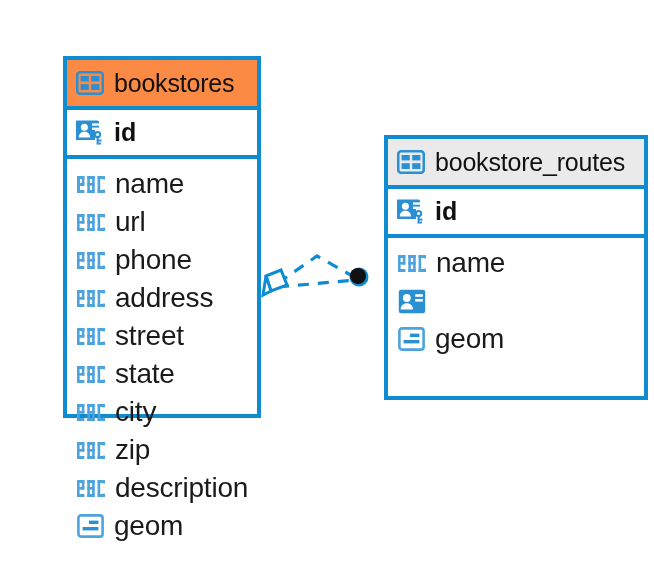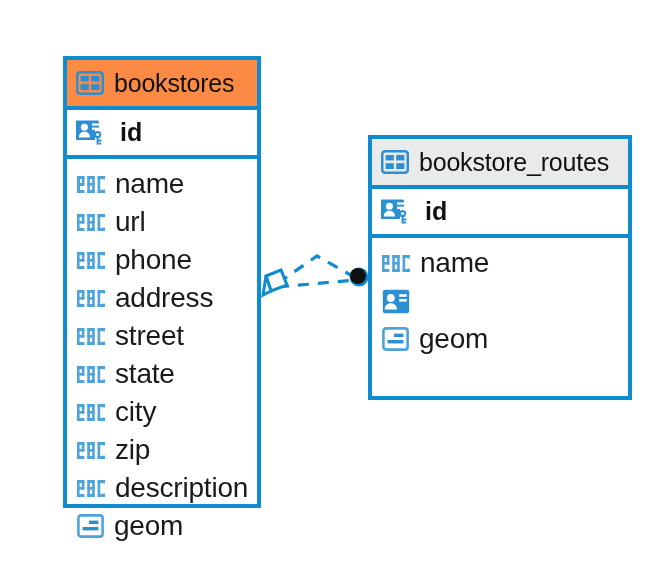--- a/index.html
+++ b/index.html
@@ -25,24 +25,24 @@
   .entity {
     position: absolute;
     box-sizing: border-box;
     background: #ffffff;
     border: 4px solid #0f8bd0;
   }
   #entity-bookstores {
     left: 63px;
     top: 56px;
     width: 198px;
-    height: 452px;
+    height: 362px;
   }
   #entity-bookstore-routes {
-    left: 368px;
+    left: 384px;
     top: 135px;
     width: 264px;
     height: 265px;
   }
 
   .entity-header {
     box-sizing: border-box;
     display: flex;
     align-items: center;
     height: 50px;
@@ -65,21 +65,21 @@
     display: flex;
     align-items: center;
     height: 49px;
     padding-left: 9px;
     border-bottom: 4px solid #0f8bd0;
   }
   .pk-row .field-label {
     font-size: 25px;
     font-weight: bold;
     color: #111111;
-    margin-left: 14px;
+    margin-left: 8px;
   }
 
   .field-list {
     padding: 6px 0 4px 0;
   }
   .field-row {
     display: flex;
     align-items: center;
     height: 38px;
     padding-left: 10px;

